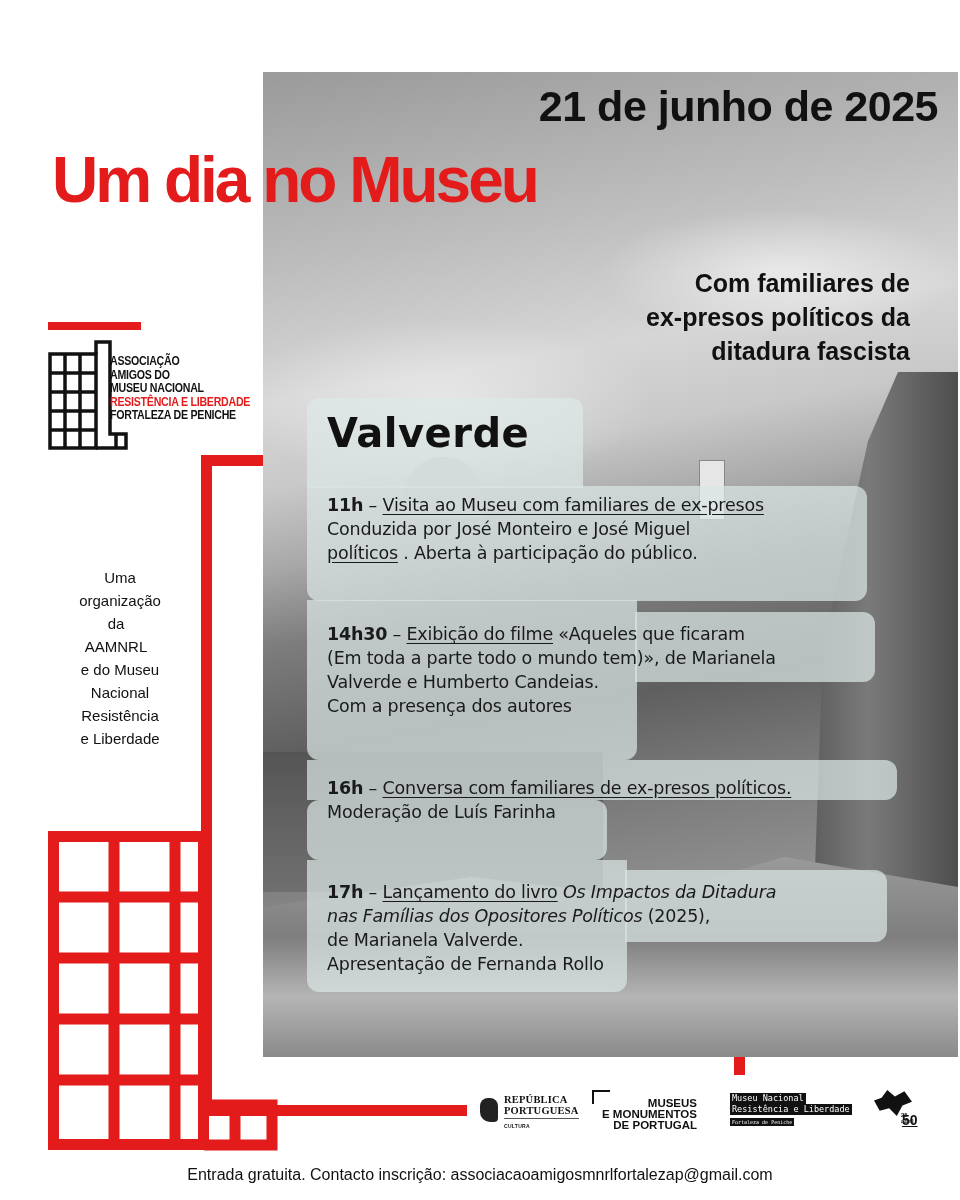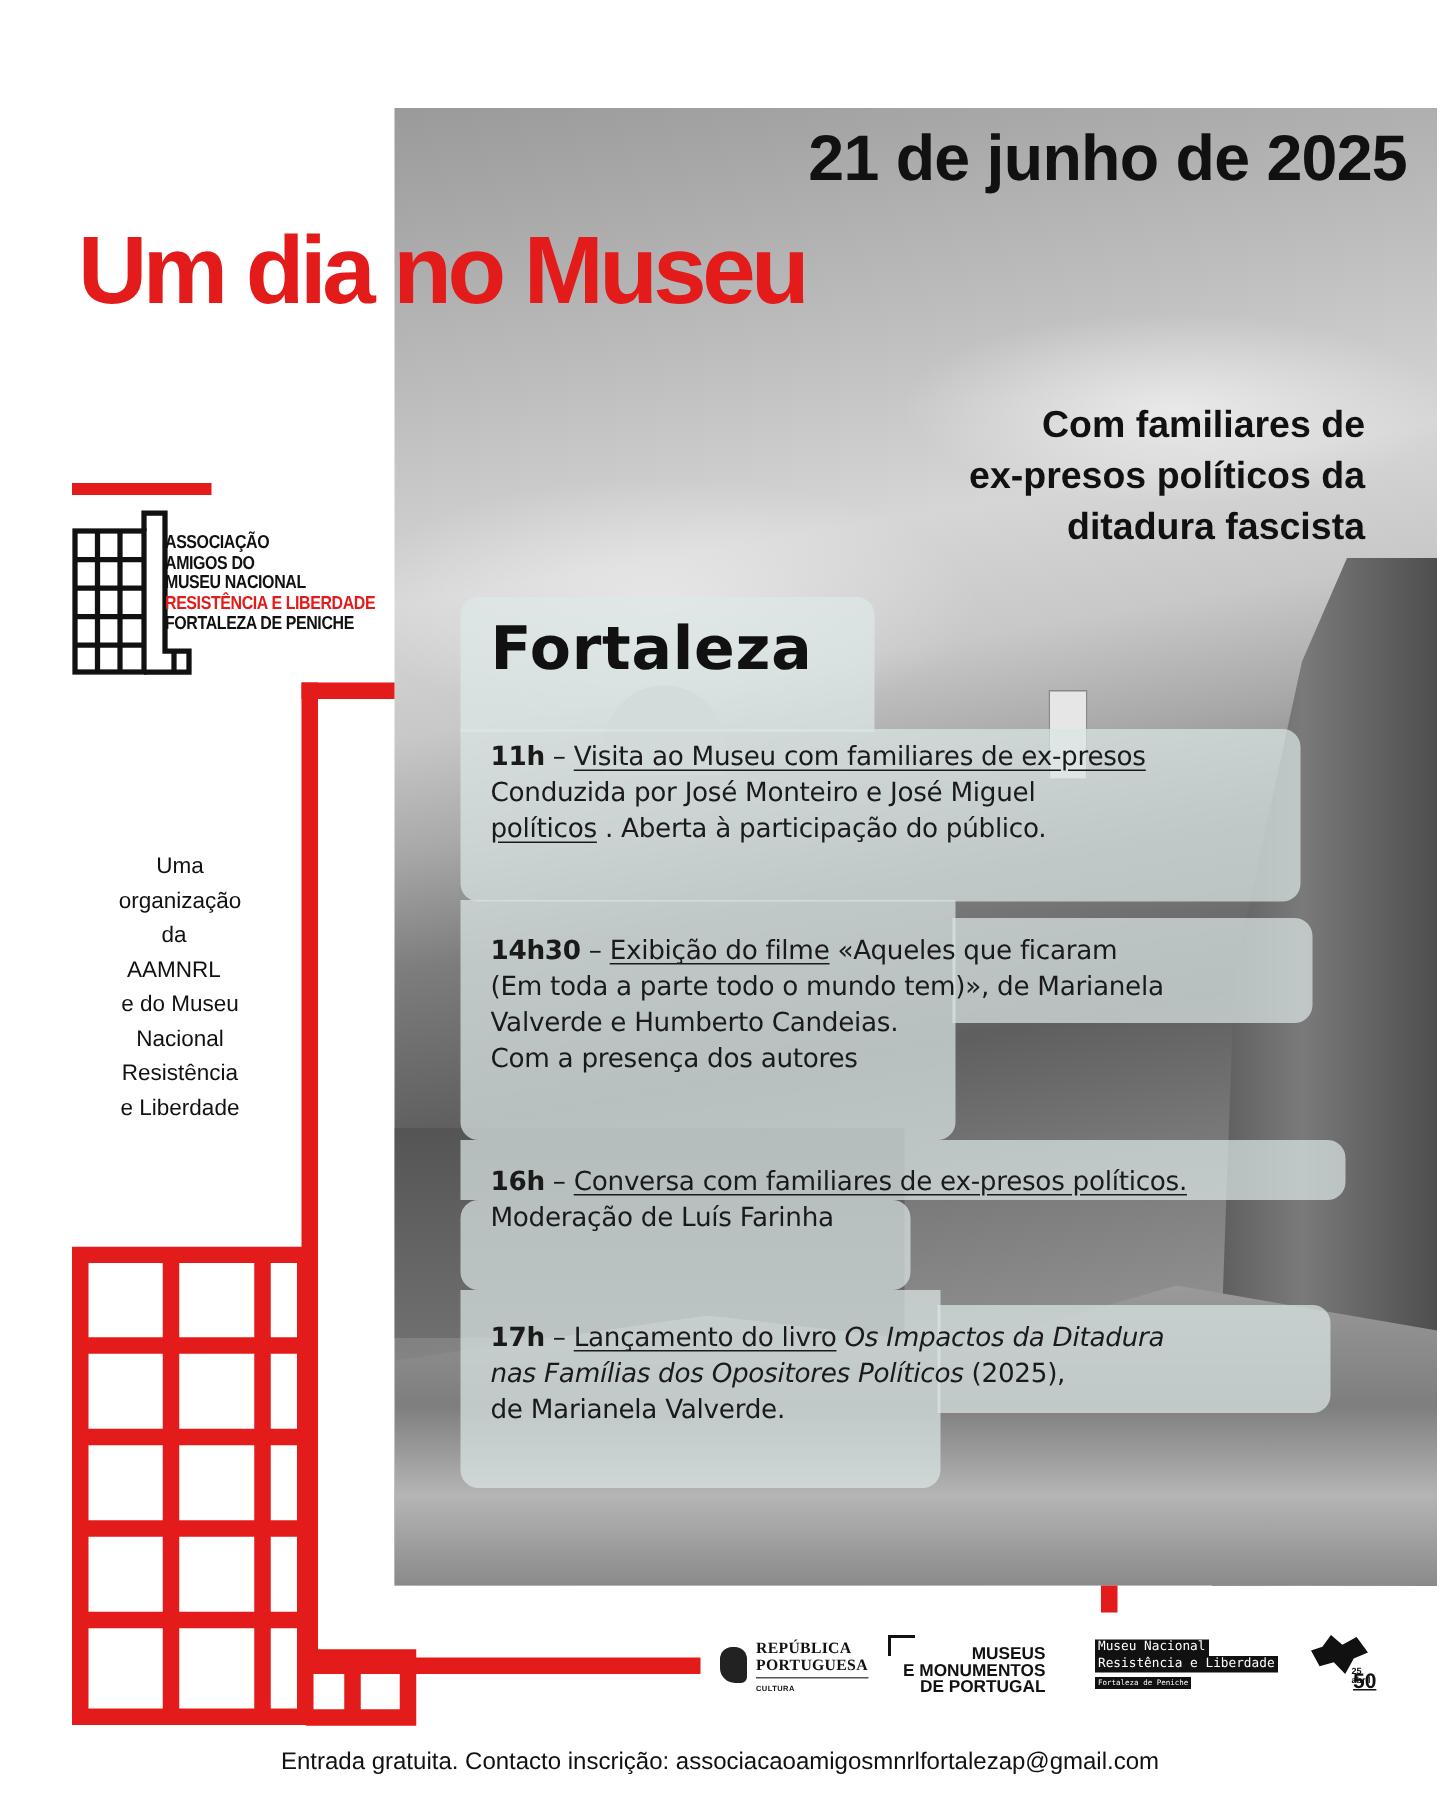--- a/index.html
+++ b/index.html
@@ -201,21 +201,21 @@
 
 <div class="prog-head-box"></div>
 <div class="box" style="left:307px;top:486px;width:560px;height:115px;border-radius:0 12px 12px 12px;"></div>
 <div class="box" style="left:307px;top:600px;width:330px;height:160px;border-radius:0 0 12px 12px;"></div>
 <div class="box" style="left:635px;top:612px;width:240px;height:70px;border-radius:0 12px 12px 0;"></div>
 <div class="box" style="left:307px;top:760px;width:590px;height:40px;border-radius:0 12px 12px 0;"></div>
 <div class="box" style="left:307px;top:800px;width:300px;height:60px;"></div>
 <div class="box" style="left:307px;top:860px;width:320px;height:132px;border-radius:0 0 12px 12px;"></div>
 <div class="box" style="left:625px;top:870px;width:262px;height:72px;border-radius:0 12px 12px 0;"></div>
 
-<div class="prog-title">Fortaleza</div>
+<div class="prog-title">Valverde</div>
 
 <div class="item" style="top:493px;">
   <span class="line">
     <b>11h</b><span> – </span><u>Visita ao Museu com familiares de ex-presos</u>
   </span>
   <span class="line">Conduzida por José Monteiro e José Miguel</span>
   <span class="line">
     <u>políticos</u><span> . Aberta à participação do público.</span>
   </span>
 </div>
@@ -237,20 +237,21 @@
 </div>
 
 <div class="item" style="top:880px;">
   <span class="line">
     <b>17h</b><span> – </span><u>Lançamento do livro</u><i> Os Impactos da Ditadura</i>
   </span>
   <span class="line">
     <i>nas Famílias dos Opositores Políticos</i><span> (2025),</span>
   </span>
   <span class="line">de Marianela Valverde.</span>
+  <span class="line">Apresentação de Fernanda Rollo</span>
 </div>
 
 <div class="flogo rp">
   <div class="emblem"></div>
   <div class="t1">
     <div>REPÚBLICA</div>
     <div>PORTUGUESA</div>
   </div>
   <div class="rule"></div>
   <div class="t2">CULTURA</div>

